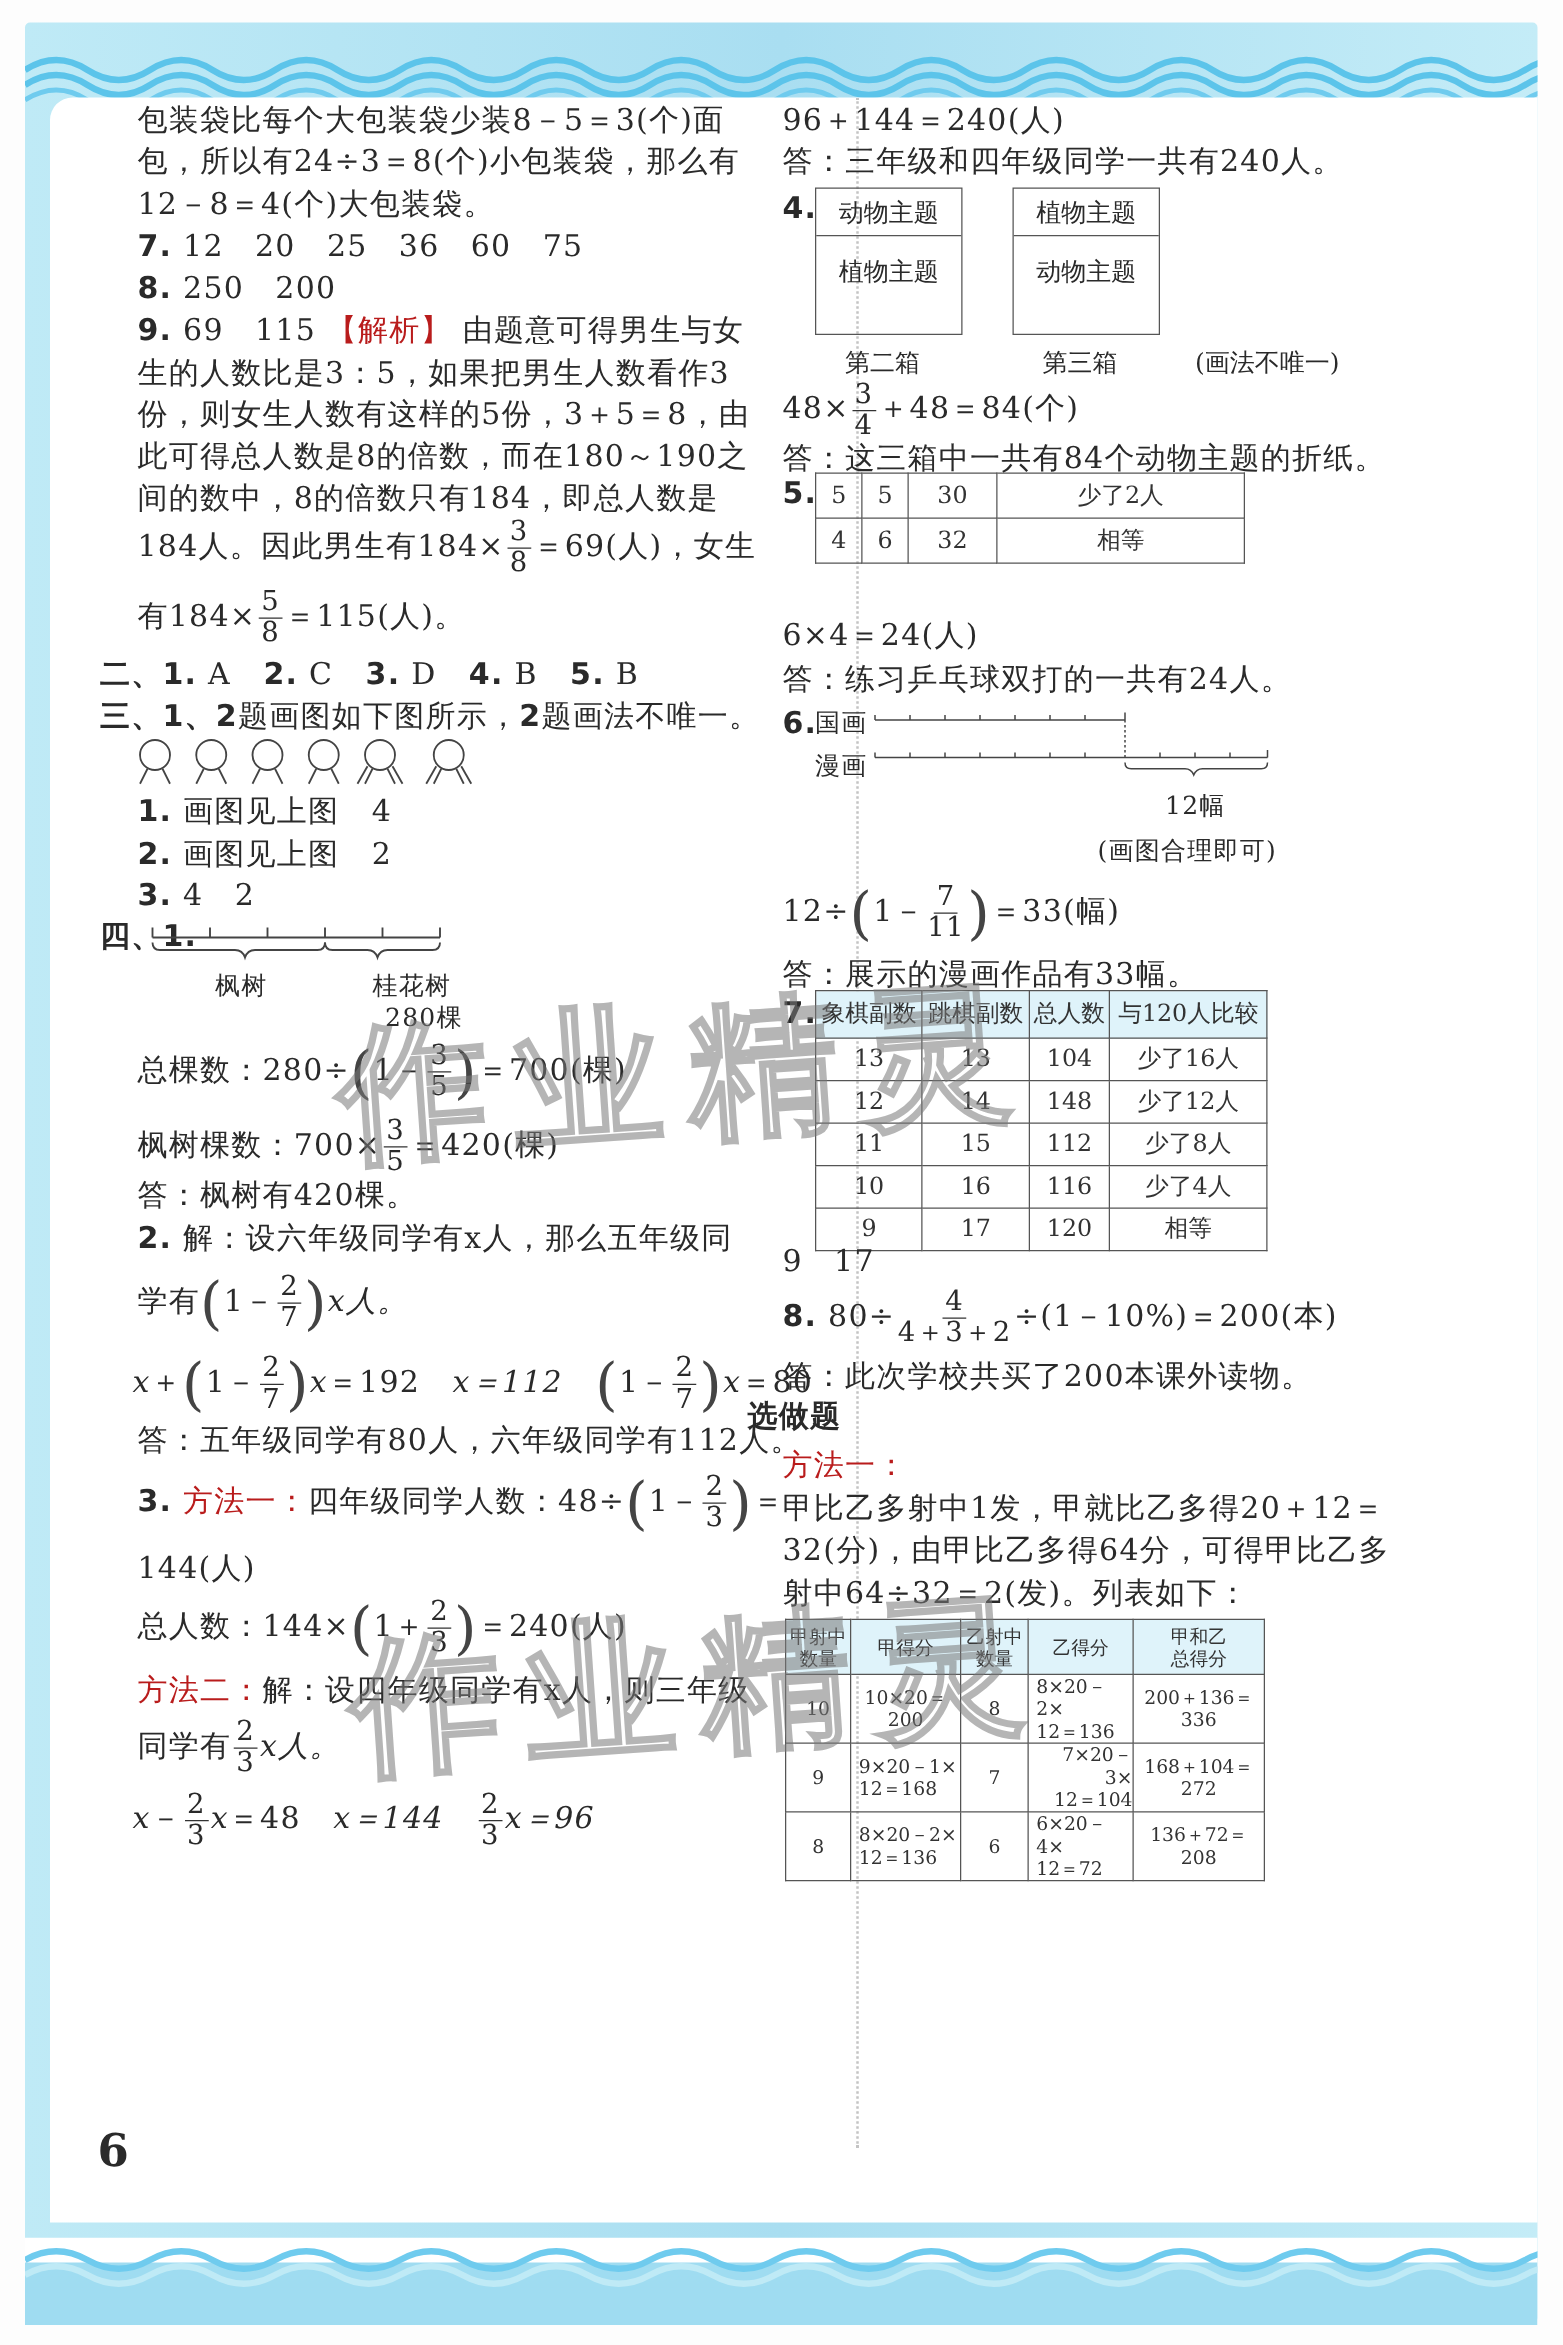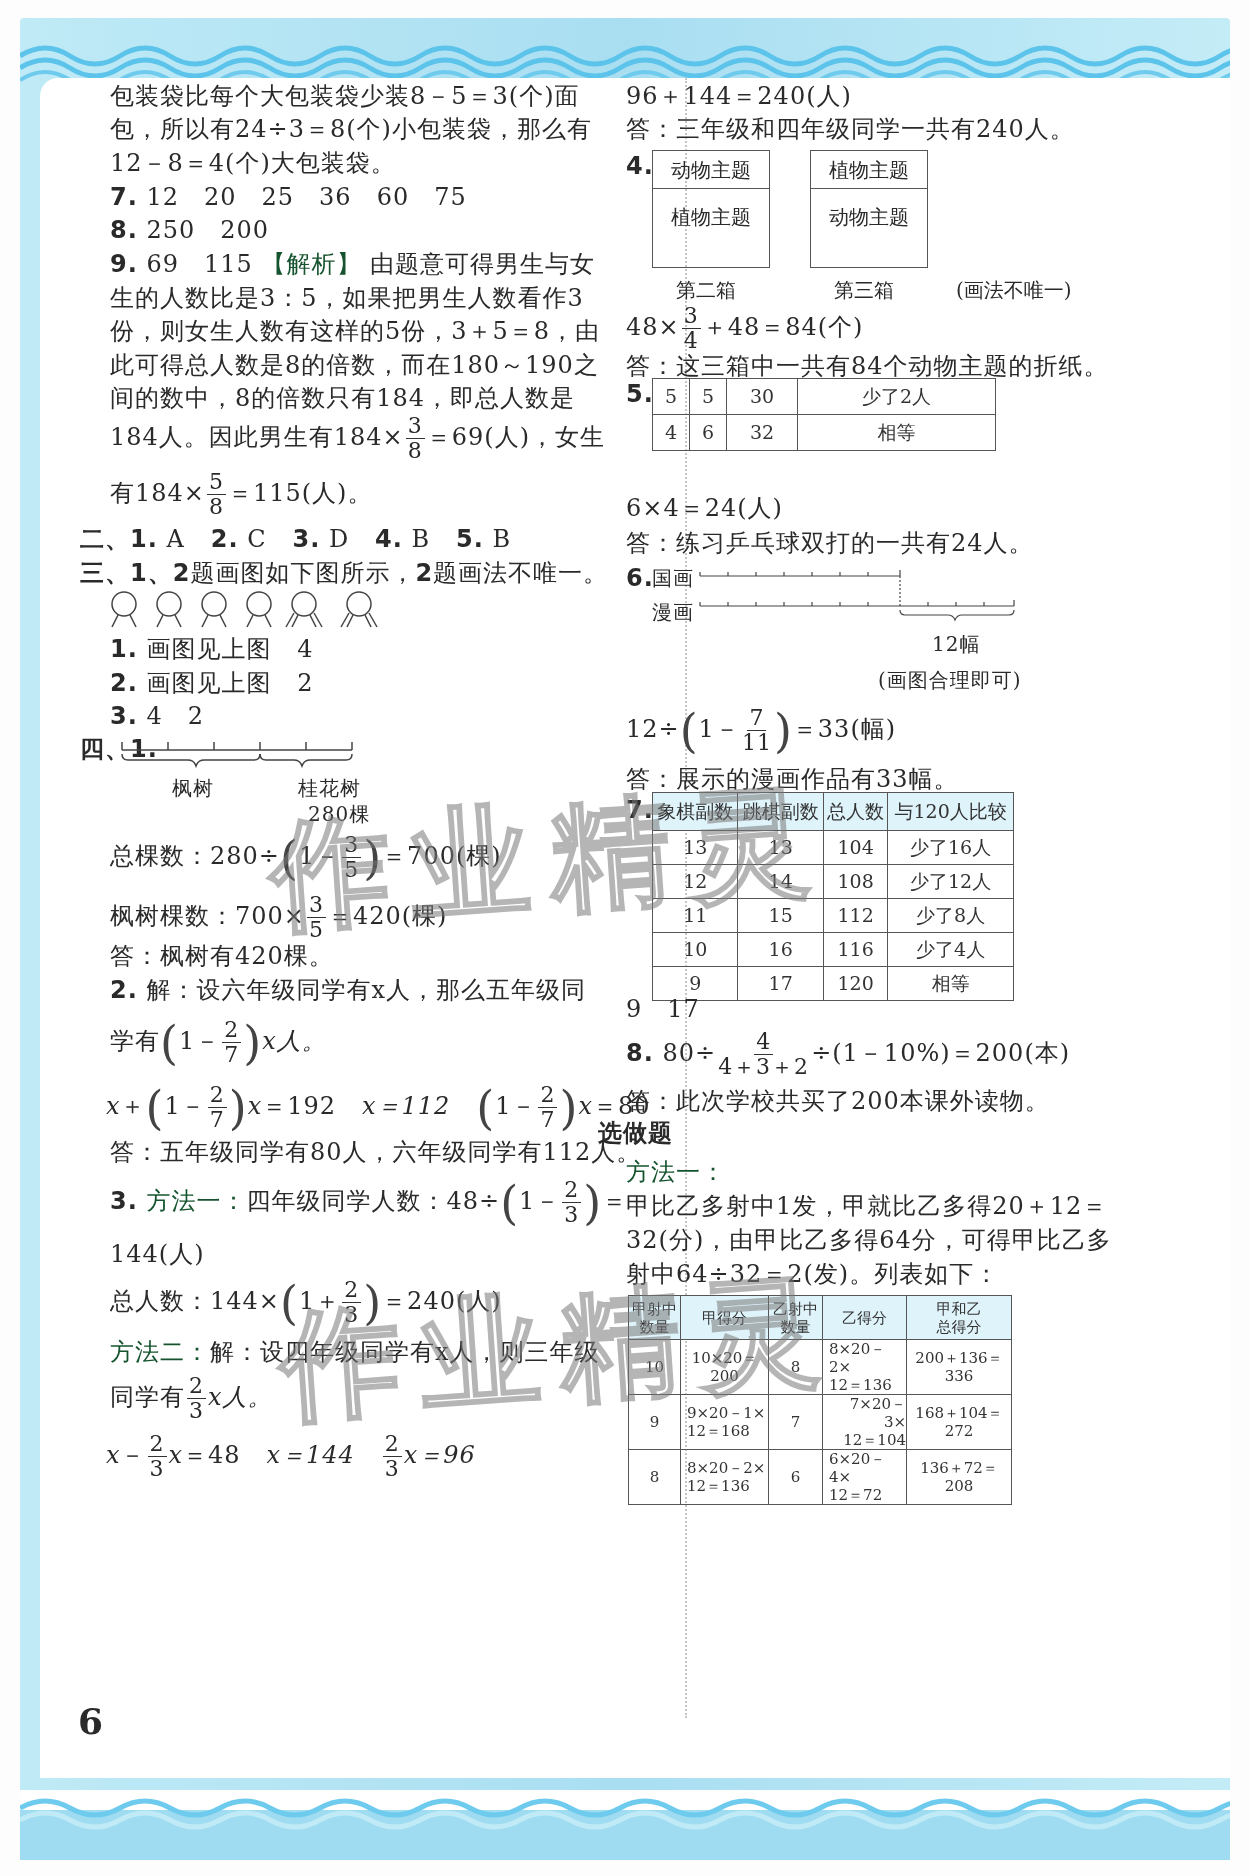--- a/index.html
+++ b/index.html
@@ -14,21 +14,21 @@
 
   .page { position: absolute; left: 40px; top: 78px; width: 1190px; height: 1710px; }
   .divider { position: absolute; left: 645px; top: 0; width: 0; height: 1640px; border-left: 2px dotted #c4c4c4; }
 
   .col { position: absolute; top: 0; font-size: 24px; line-height: 33px; }
   .col-left { left: 70px; width: 540px; }
   .col-right { left: 658px; width: 520px; }
 
   .ln { position: absolute; white-space: nowrap; letter-spacing: 1px; }
   .b { font-family: "DejaVu Sans", "Liberation Sans", sans-serif; font-weight: bold; }
-  .hl { color: #14532d; font-family: "DejaVu Sans", "Liberation Sans", sans-serif; }
+  .hl { color: #b91c1c; font-family: "DejaVu Sans", "Liberation Sans", sans-serif; }
   .frac { display: inline-flex; flex-direction: column; align-items: center; vertical-align: middle; font-size: 22px; line-height: 24px; margin: 0 2px; }
   .frac .num { border-bottom: 1.5px solid #333; padding: 0 2px; }
   .paren { font-size: 46px; font-weight: 200; vertical-align: middle; line-height: 40px; color: #444; }
   .it { font-style: italic; }
 
   table.grid { border-collapse: collapse; position: absolute; font-size: 19px; }
   table.grid td, table.grid th { border: 1.5px solid #555; text-align: center; font-weight: normal; color: #333; }
   table.grid th { background: #dff3fa; }
 
   .box { position: absolute; border: 1.5px solid #555; width: 118px; height: 118px; }
@@ -326,21 +326,21 @@
       </tr>
       <tr style="height:32px">
             <td>13</td>
             <td>13</td>
             <td>104</td>
             <td>少了16人</td>
           </tr>
       <tr style="height:32px">
             <td>12</td>
             <td>14</td>
-            <td>108</td>
+            <td>148</td>
             <td>少了12人</td>
           </tr>
       <tr style="height:32px">
             <td>11</td>
             <td>15</td>
             <td>112</td>
             <td>少了8人</td>
           </tr>
       <tr style="height:32px">
             <td>10</td>

